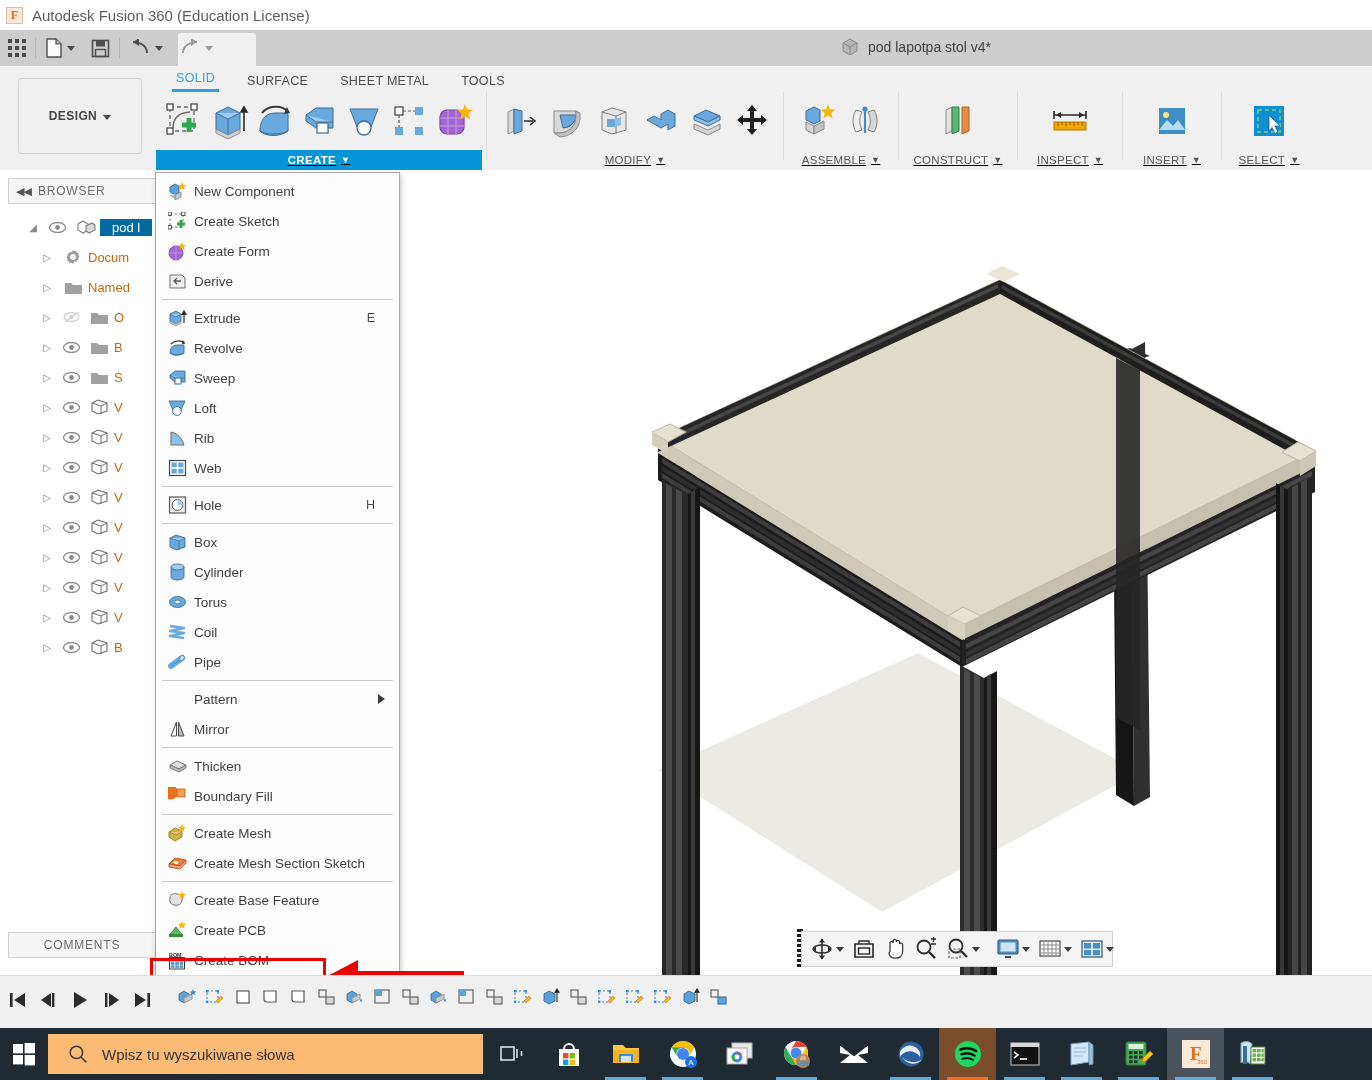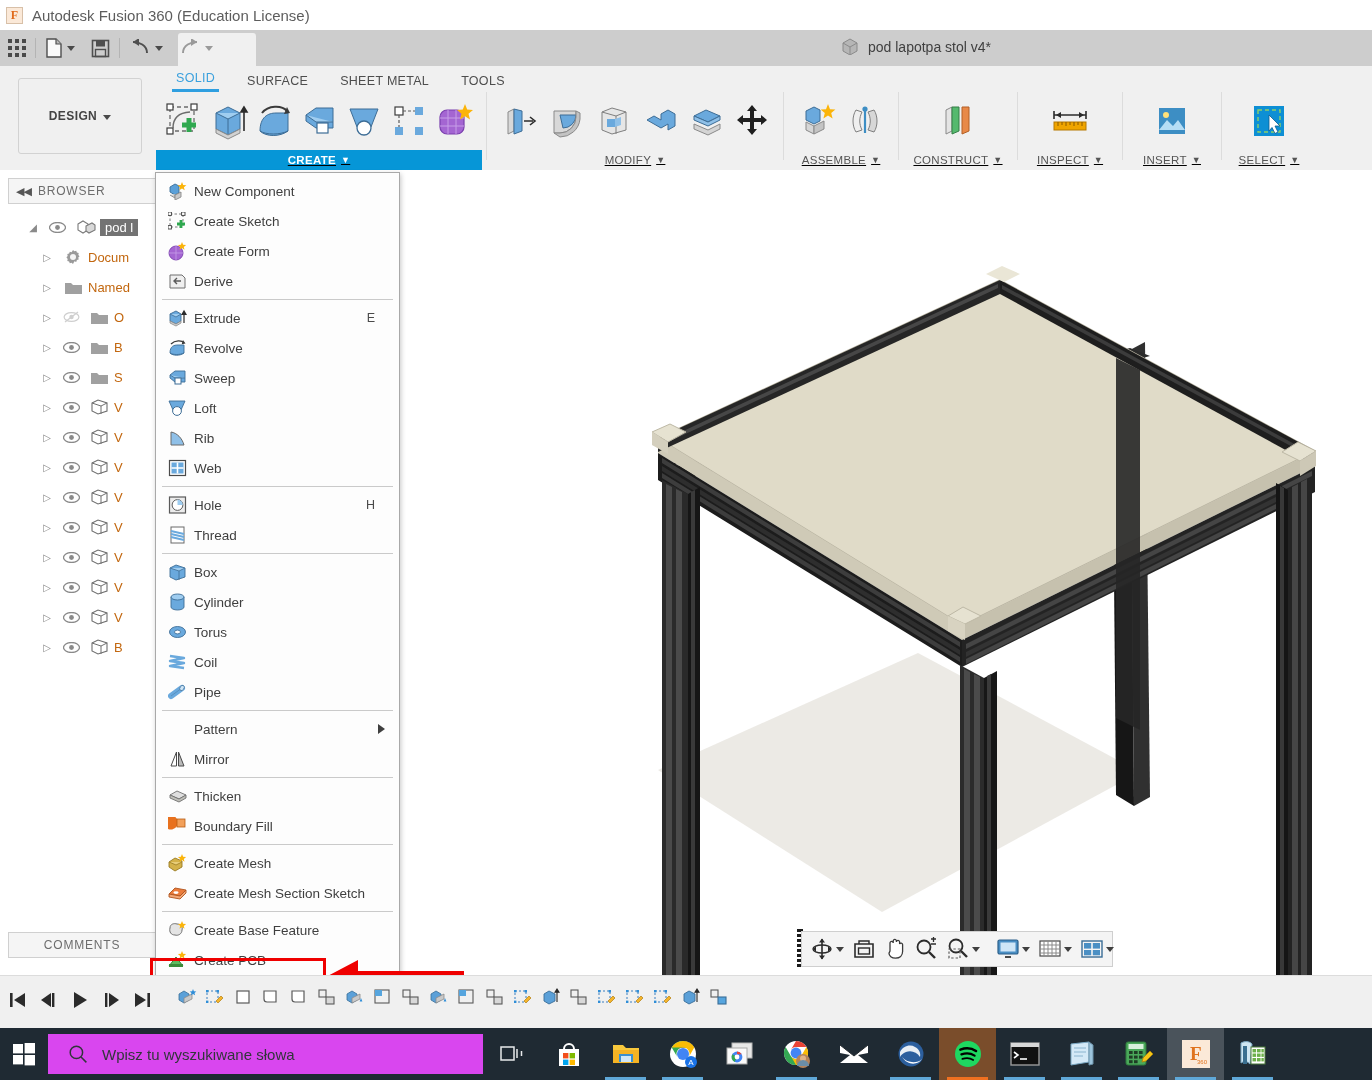--- a/index.html
+++ b/index.html
@@ -77,21 +77,21 @@
     border:1px solid #d0d0d0;background:#f5f5f5;display:flex;align-items:center;
   }
   #browser-collapse{ font-size:11px;color:#555;padding:0 7px;letter-spacing:-1px;}
   #browser-title{ font-size:12px;color:#6d6d6d;letter-spacing:.8px;}
   #tree{ position:absolute;left:8px;top:212px;width:400px; }
   .trow{ height:30px;display:flex;align-items:center;font-size:13px;color:#c06010; }
   .trow .arrow{ width:22px;text-align:center;color:#8a8a8a;font-size:10px; }
   .trow .eye{ width:26px;display:flex;align-items:center;justify-content:center;}
   .trow .ic{ width:30px;display:flex;align-items:center;justify-content:center;}
   .trow .lbl{ color:#c2670f; font-size:13px;}
-  .trow.selected .lbl{ background:#737373;color:#fff;padding:1px 5px;}
+  .trow.selected .lbl{ background:#0369a1;color:#fff;padding:1px 12px;}
 
   #comments-bar{
     position:absolute;left:8px;top:932px;width:148px;height:26px;
     border:1px solid #d0d0d0;background:#f5f5f5;display:flex;align-items:center;justify-content:center;
   }
   #comments-label{ font-size:12px;color:#6d6d6d;letter-spacing:.8px;}
 
   
   #create-menu{
     position:absolute;left:155px;top:172px;width:245px;
@@ -140,21 +140,21 @@
   #tl-features{ position:absolute;left:175px;top:4px;height:34px;display:flex;align-items:center;gap:4px;}
   .feat{ width:24px;height:26px;display:flex;align-items:center;justify-content:center;cursor:default;}
 
   
   #taskbar{
     position:absolute;left:0;top:1028px;width:1372px;height:52px;background:#1f2a33;
     display:flex;align-items:center;
   }
   #win-start{ width:48px;height:52px;display:flex;align-items:center;justify-content:center;cursor:default;}
   #tb-search{
-    width:435px;height:40px;background:#d946ef;display:flex;align-items:center;padding-left:20px;gap:14px;
+    width:435px;height:40px;background:#fdba74;display:flex;align-items:center;padding-left:20px;gap:14px;
   }
   #tb-search-text{ font-size:15px;color:#31363a;}
   .tbapp{ width:57px;height:52px;display:flex;align-items:center;justify-content:center;position:relative;cursor:default;}
   .tbapp .underline{ position:absolute;bottom:0;left:8px;right:8px;height:3px;background:#5fa8d8;}
   .tbapp.spotify{ background:#7a4d2b; }
   .tbapp.spotify .underline{ background:#f07020; }
   .tbapp.fusion{ background:#4a535b; }
 
   
   #red-arrow{ position:absolute;left:322px;top:958px;width:142px;height:42px;pointer-events:none;}
@@ -916,29 +916,20 @@
       <svg width="19" height="18" viewBox="0 0 19 18">
           <rect x="1.5" y="1" width="16" height="16" fill="#ececec" stroke="#5a5a5a" stroke-width="1.2"></rect>
           <circle cx="9.5" cy="9" r="5.4" fill="#fff" stroke="#5a5a5a" stroke-width="1"></circle>
           <path d="M9.5 3.6 A5.4 5.4 0 0 1 14.9 9 L9.5 9z" fill="#9fcdf0"></path>
         </svg>
     </span>
     <span class="mi-lbl">Hole</span>
     <span class="mi-key">H</span>
   </div>
 
-  <div class="mitem">
-    <span class="mi-ic">
-      <svg width="19" height="18" viewBox="0 0 19 18">
-          <rect x="3" y="1" width="13" height="16" fill="#fff" stroke="#6a6a6a" stroke-width="1"></rect>
-          <path d="M3 5 l13 3 M3 8 l13 3 M3 11 l13 3" stroke="#6aa9dd" stroke-width="1.8" fill="none"></path>
-        </svg>
-    </span>
-    <span class="mi-lbl">Thread</span>
-  </div>
   <div class="msep"></div>
 
   <div class="mitem">
     <span class="mi-ic">
       <svg width="19" height="18" viewBox="0 0 19 18">
           <path d="M2 5 l6 -3 l9 3 v9 l-9 3 l-6 -3z" fill="#6aa9dd" stroke="#3d6d96" stroke-width=".9"></path>
           <path d="M2 5 l9 3 l6 -3" fill="#9fcdf0" stroke="#3d6d96" stroke-width=".8"></path>
           <path d="M11 8 v9" stroke="#3d6d96" stroke-width=".8" fill="none"></path>
         </svg>
     </span>

